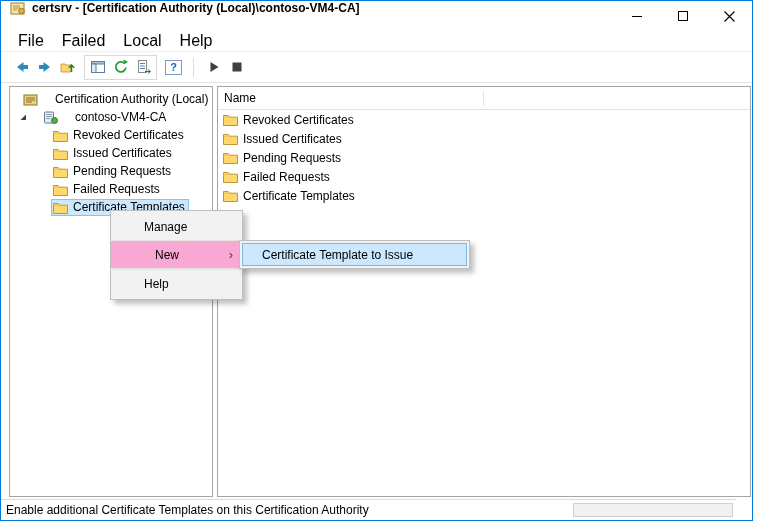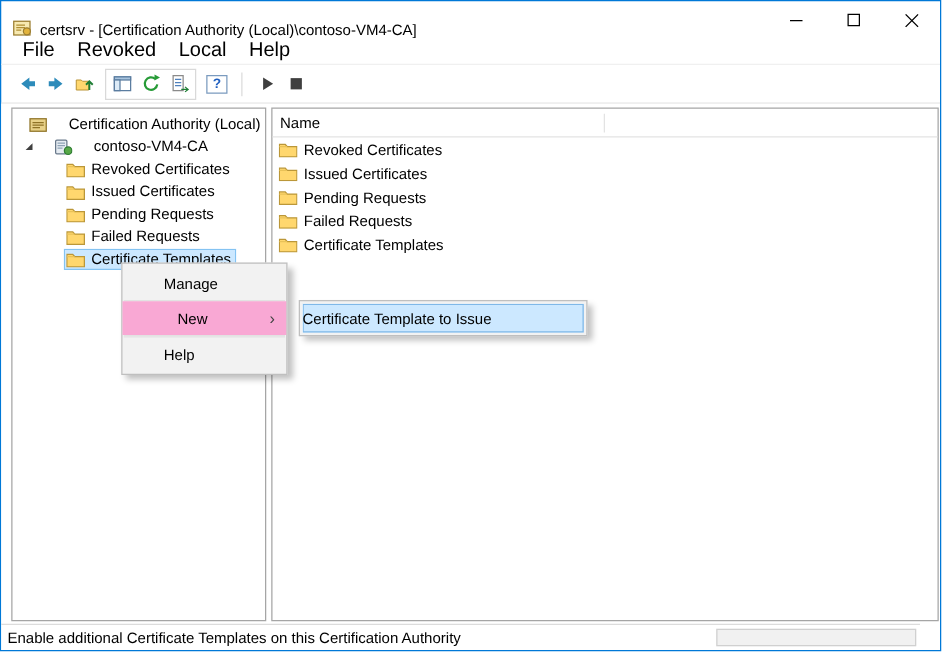--- a/index.html
+++ b/index.html
@@ -2,21 +2,21 @@
 <html><head>
 <meta charset="utf-8">
 <style>
   * { margin:0; padding:0; box-sizing:border-box; }
   html,body { width:760px; height:529px; background:#ffffff; overflow:hidden;
               font-family:"Liberation Sans", sans-serif; }
   .window { position:absolute; left:0; top:0; width:753px; height:521px;
             background:#fff; border:1px solid #0078d7; }
 
   
-  .titlebar { height:30px; display:flex; align-items:flex-end; padding-left:9px; }
+  .titlebar { height:30px; display:flex; align-items:flex-start; padding-left:9px;font-weight:bold; }
   .title-text { font-size:12px; color:#000; margin-left:6px; white-space:nowrap; }
   .win-controls { margin-left:auto; display:flex; height:30px; }
   .win-btn { width:46px; height:30px; display:flex; align-items:center; justify-content:center; }
   .glyph-min { width:10px; height:1px; background:#000; }
   .glyph-max { width:10px; height:10px; border:1px solid #000; }
 
   
   .menubar { height:21px; display:flex; align-items:center; padding-left:8px;
              font-size:16px; border-bottom:1px solid #f0f0f0; }
   .menu-item { padding:2px 9px; }
@@ -55,31 +55,31 @@
   .item-label { margin-left:5px; }
 
   
   .statusbar { position:absolute; left:0; right:16px; bottom:0; height:21px; background:#fff;
                border-top:1px solid #dcdcdc; display:flex; align-items:center;
                font-size:12px; padding-left:5px; }
   .status-panel { position:absolute; right:3px; top:3px; width:160px; height:14px;
                   background:#f1f1f1; border:1px solid #d0d0d0; }
 
   
-  .context-menu { position:absolute; left:96px; top:209px; width:133px; background:#f2f2f2;
+  .context-menu { position:absolute; left:109px; top:209px; width:133px; background:#f2f2f2;
                   border:1px solid #bfbfbf; box-shadow:4px 4px 5px rgba(0,0,0,0.25);
                   padding:2px 0; font-size:12px; z-index:10; }
   .cm-item { height:27px; display:flex; align-items:center; padding-left:33px; position:relative; }
   .cm-item.hl { background:#f9a8d4;padding-left:44px; }
   .cm-sep { height:1px; background:#e2e2e2; margin:0 1px; }
   .cm-arrow { position:absolute; right:9px; font-size:13px; color:#444; }
   .submenu { position:absolute; left:238px; top:239px; width:231px; background:#f2f2f2;
              border:1px solid #bfbfbf; box-shadow:4px 4px 5px rgba(0,0,0,0.25);
              padding:2px; font-size:12px; z-index:11; }
-  .sm-item { height:23px; display:flex; align-items:center; }
+  .sm-item { height:23px; display:flex; align-items:center; padding-left:20px; }
   .sm-item.hl { background:#cce8ff; box-shadow:inset 0 0 0 1px #7fb8e8; }
 
   .icon-folder { width:15px; height:13px; flex:none; }
 </style>
 </head>
 <body>
 
 <svg width="0" height="0" style="position:absolute">
   <defs>
     <g id="folderIcon">
@@ -108,21 +108,21 @@
       <div class="win-btn">
         <svg width="11" height="11" viewBox="0 0 11 11">
           <path d="M0.5 0.5 L10.5 10.5 M10.5 0.5 L0.5 10.5" stroke="#000" stroke-width="1.1"></path>
         </svg>
       </div>
     </div>
   </div>
 
   <div class="menubar">
     <span class="menu-item">File</span>
-    <span class="menu-item">Revoked</span>
+    <span class="menu-item">Failed</span>
     <span class="menu-item">Local</span>
     <span class="menu-item">Help</span>
   </div>
 
   <div class="toolbar">
     <div class="tb-btn">
       <svg width="16" height="16" viewBox="0 0 16 16">
         <path d="M9.5 3 L3 8 L9.5 13 L9.5 10 L14 10 L14 6 L9.5 6 Z" fill="#2d8bba"></path>
       </svg>
     </div>

